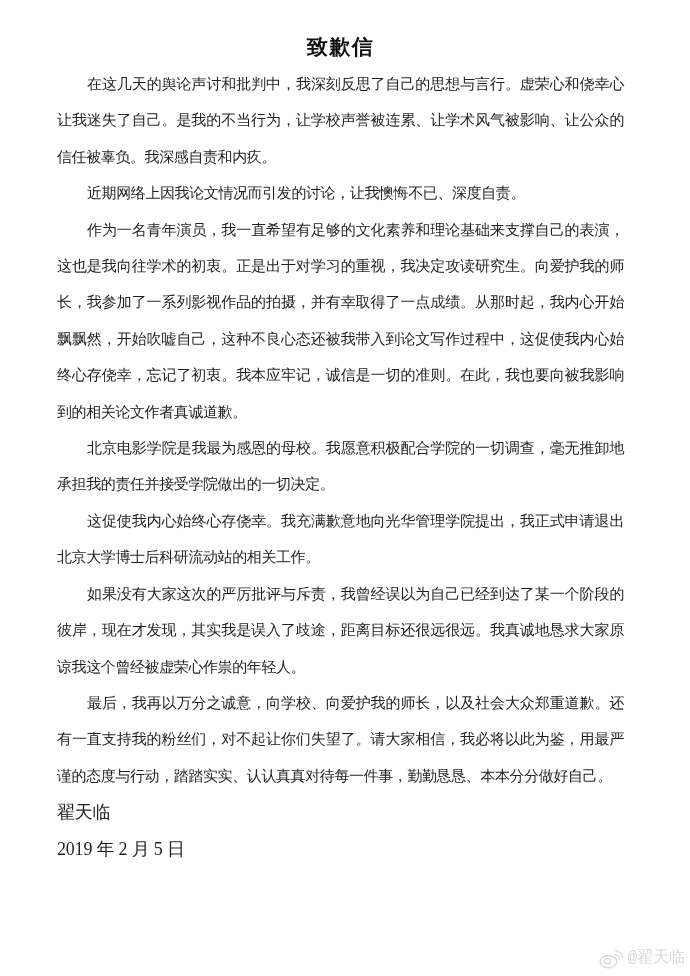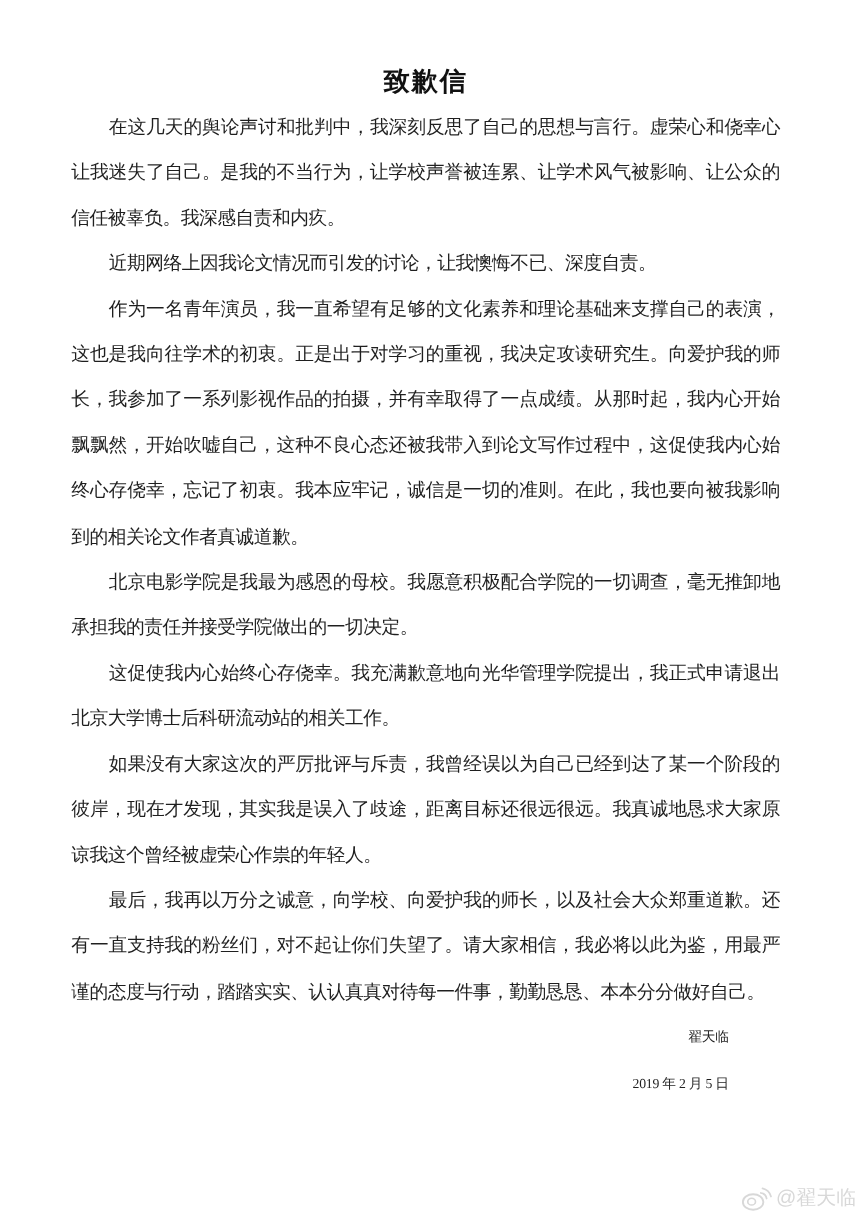--- a/index.html
+++ b/index.html
@@ -10,58 +10,57 @@
   html,body{margin:0;padding:0;}
   body{
     width:690px;height:976px;
     background:var(--background);
     color:var(--text);
     position:relative;
     overflow:hidden;
     font-family:"Liberation Serif","DejaVu Serif",serif;
   }
   .page{
-    padding:50px 66px 0 57px;
+    padding:32px 66px 0 57px;
   }
   .letter-title{
     margin:0 0 4px 0;
     font-size:21px;
     line-height:30px;
     font-weight:bold;
     text-align:center;
     letter-spacing:1.5px;
     color:#111111;
   }
   .letter-paragraph{
     margin:0;
     font-size:15px;
     line-height:36.4px;
     letter-spacing:-0.4px;
     text-indent:2em;
     text-align:justify;
     text-justify:inter-ideograph;
   }
   .signature-line{
-    font-size:11px;
+    font-size:18px;
     line-height:36.4px;
     letter-spacing:-0.2px;
-    text-align:right;
     padding-right:41px;
   }
   .watermark{
     position:absolute;
     right:5px;
     bottom:7px;
     display:flex;
-    align-items:center;
+    align-items:flex-start;
     gap:3px;
     color:var(--watermark);
     font-size:16px;
     line-height:20px;
-    font-family:Liberation Sans, sans-serif;
+    font-family:Liberation Mono, monospace;
     user-select:none;
   }
   .watermark svg{display:block;}
 </style>
 </head>
 <body>
 
 <div class="page">
   <h1 class="letter-title">致歉信</h1>
   <p class="letter-paragraph">在这几天的舆论声讨和批判中，我深刻反思了自己的思想与言行。虚荣心和侥幸心让我迷失了自己。是我的不当行为，让学校声誉被连累、让学术风气被影响、让公众的信任被辜负。我深感自责和内疚。</p>

